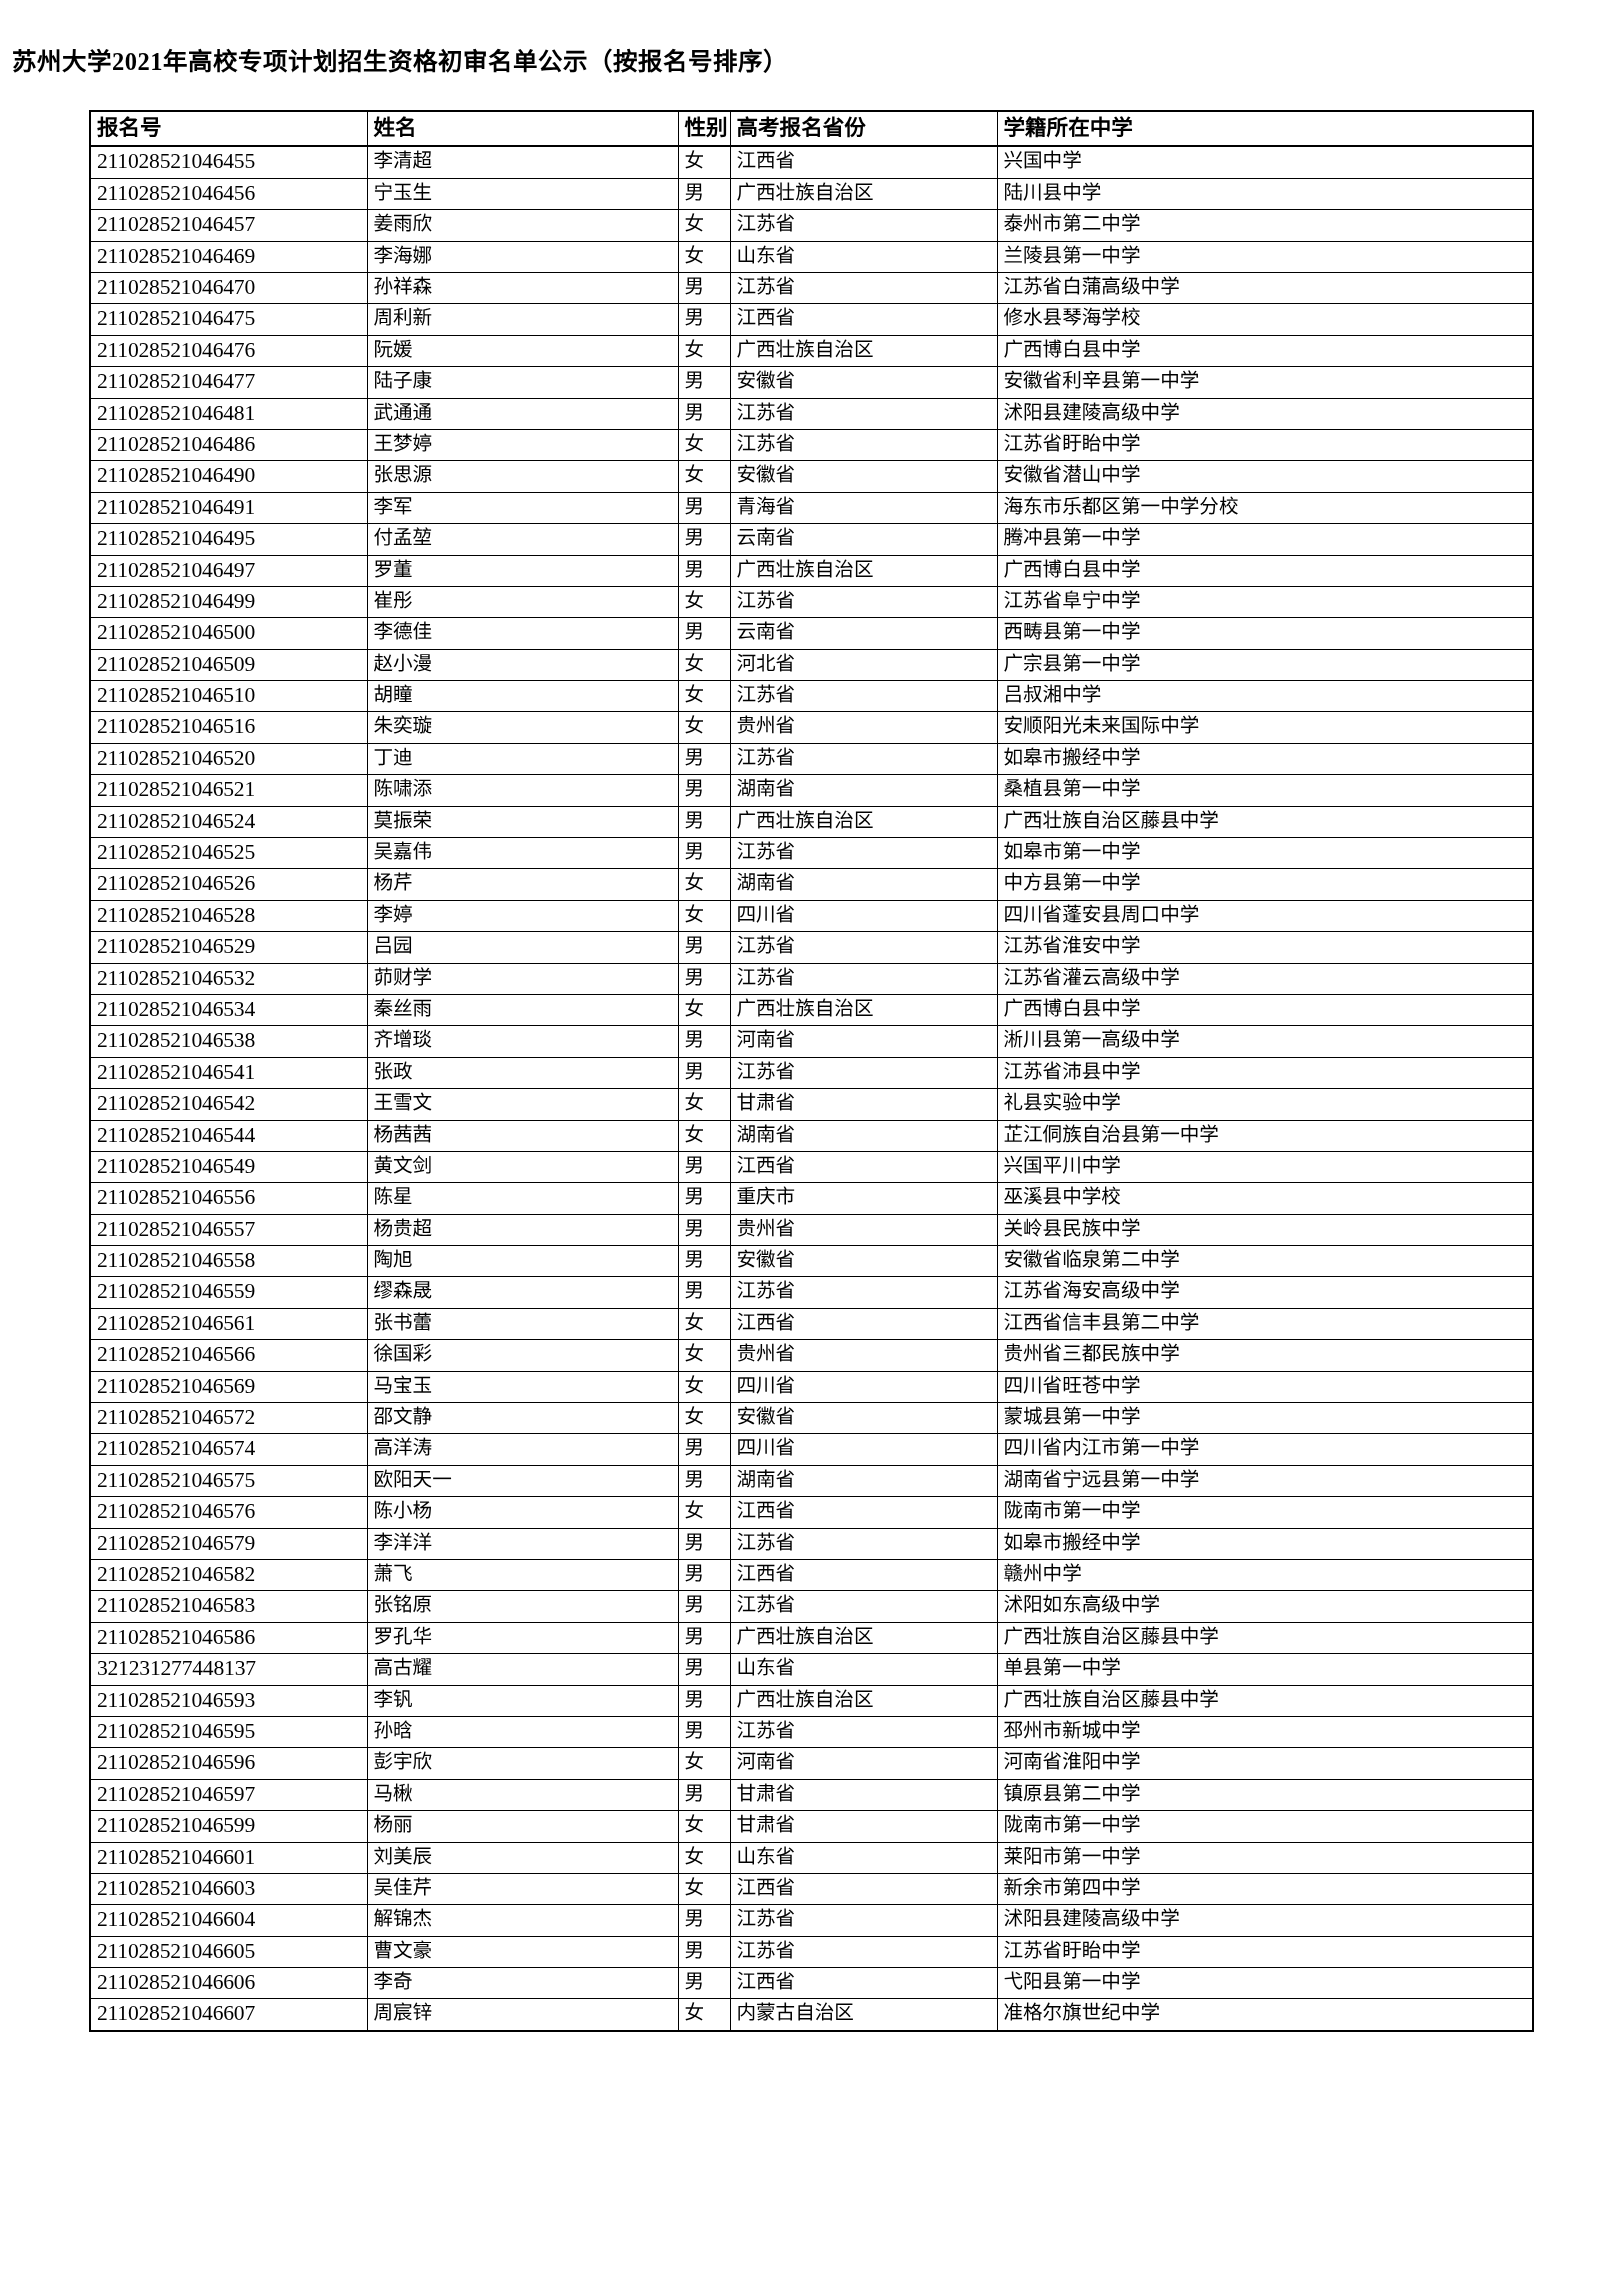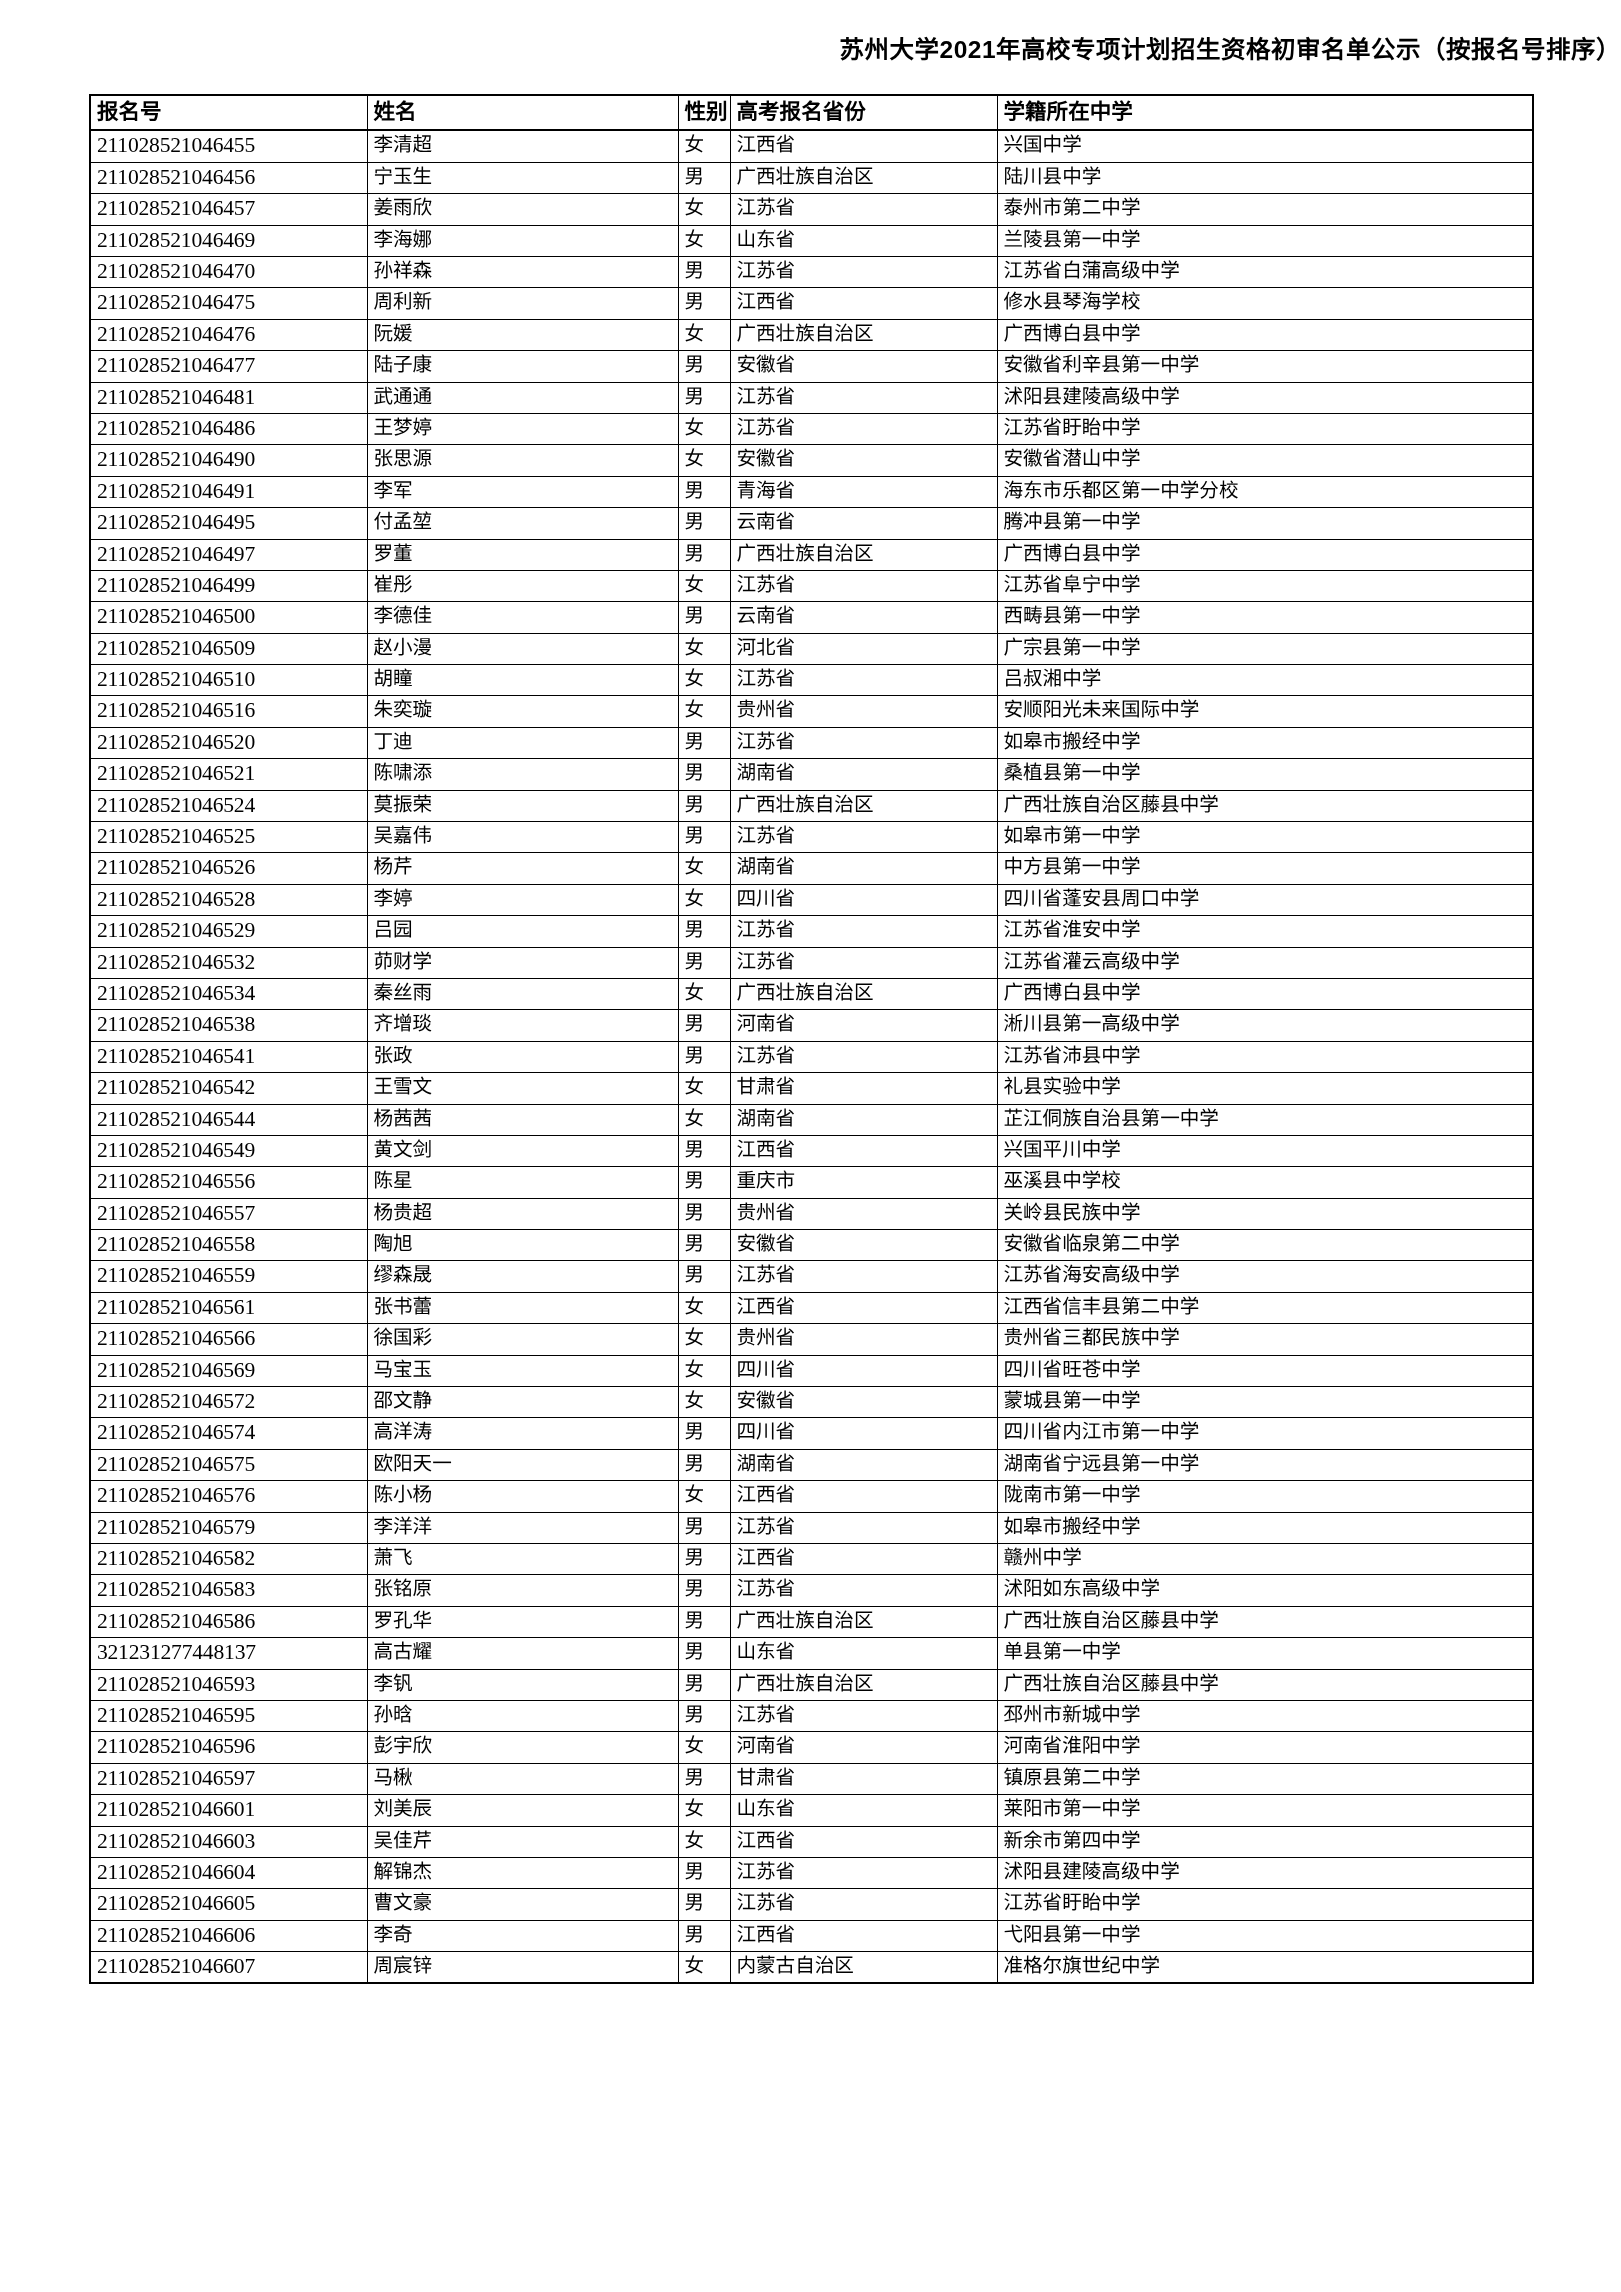--- a/index.html
+++ b/index.html
@@ -17,27 +17,27 @@
   }
   .page {
     position: relative;
     width: 1621px;
     height: 2293px;
     box-sizing: border-box;
     padding: 0;
     background: #ffffff;
   }
   .doc-title {
-    text-align: right;
-    font-family: Liberation Sans, sans-serif;
+    text-align: left;
+    font-family: Liberation Serif, serif;
     font-weight: bold;
     font-size: 24.5px;
     letter-spacing: 0.5px;
     line-height: 1.1;
-    margin: 0;
+    margin: 12px;
     padding-top: 37px;
     padding-bottom: 0;
     white-space: nowrap;
   }
   .table-wrap {
     margin: 8px auto;
     padding-top: 21.6px;
     width: 1443px;
   }
   table.roster {
@@ -485,20 +485,27 @@
             <td class="cjk">河南省淮阳中学</td>
           </tr>
           <tr>
             <td class="id-cell">211028521046597</td>
             <td class="cjk">马楸</td>
             <td class="cjk sex-cell">男</td>
             <td class="cjk">甘肃省</td>
             <td class="cjk">镇原县第二中学</td>
           </tr>
           <tr>
+            <td class="id-cell">211028521046599</td>
+            <td class="cjk">杨丽</td>
+            <td class="cjk sex-cell">女</td>
+            <td class="cjk">甘肃省</td>
+            <td class="cjk">陇南市第一中学</td>
+          </tr>
+          <tr>
             <td class="id-cell">211028521046601</td>
             <td class="cjk">刘美辰</td>
             <td class="cjk sex-cell">女</td>
             <td class="cjk">山东省</td>
             <td class="cjk">莱阳市第一中学</td>
           </tr>
           <tr>
             <td class="id-cell">211028521046603</td>
             <td class="cjk">吴佳芹</td>
             <td class="cjk sex-cell">女</td>

